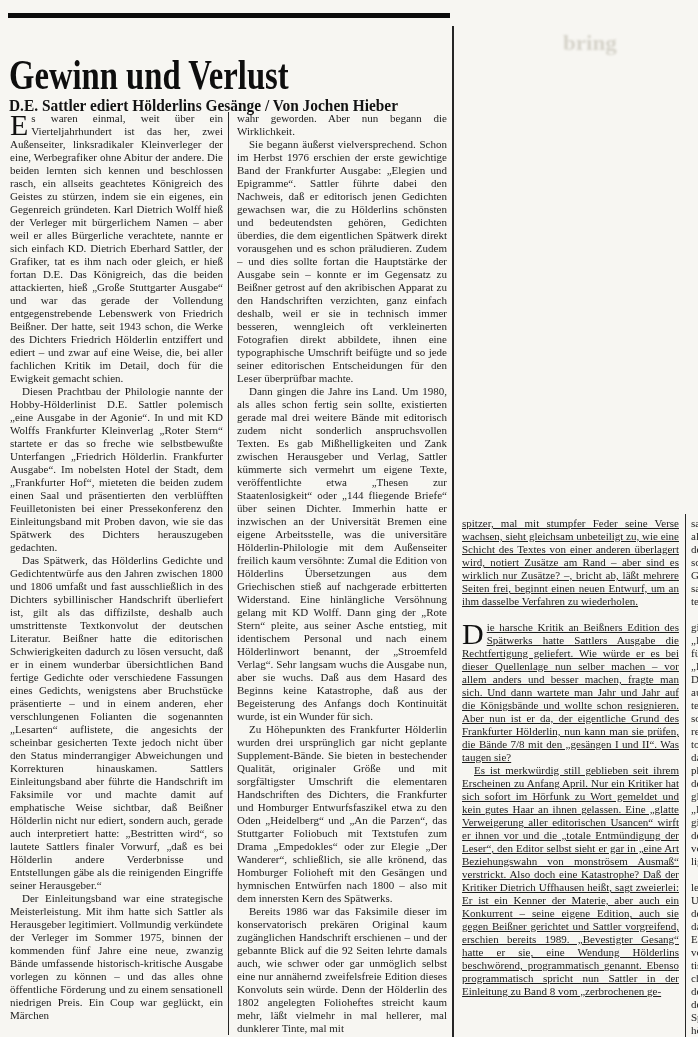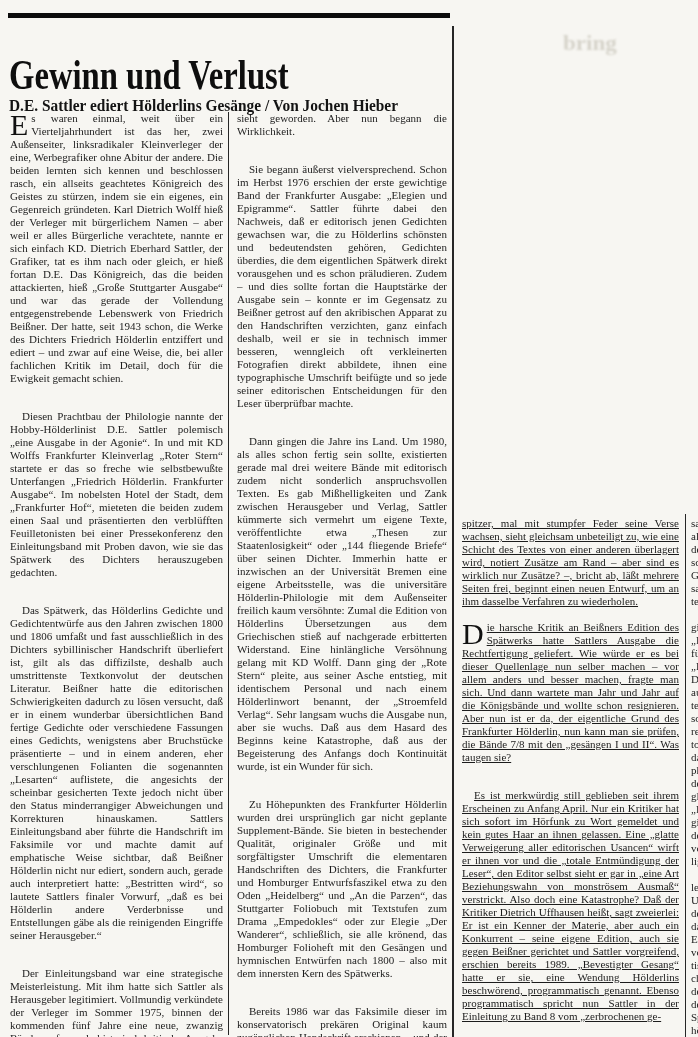--- a/index.html
+++ b/index.html
@@ -40,21 +40,21 @@
     color:#1c1c1c; overflow:hidden;
   }
   #col1 { left:10px;  width:213px; height:925px; }
   #col2 { left:237px; width:210px; height:925px; }
   #col3 { left:462px; top:517px; width:217px; height:520px;text-decoration:underline; }
   #col4 {
     left:691px; top:517px; width:34px; height:520px;
     white-space:pre-line; text-align:left;
   }
   p.para { margin:0; }
-  p.ind  { text-indent:12px;margin-top:25px; }
+  p.ind  { text-indent:12px; }
   p.gap-before { margin-top:13px; }
   .dropcap {
     float:left; font-size:30px; line-height:25px;
     padding:0 3px 0 0; color:#111;
   }
 </style>
 </head>
 <body>
 
 <div class="page">
@@ -74,21 +74,21 @@
   <div class="col" id="col1">
     <p class="para">
       <span class="dropcap">E</span><span>s waren einmal, weit über ein Vierteljahrhundert ist das her, zwei Außenseiter, linksradikaler Kleinverleger der eine, Werbegrafiker ohne Abitur der andere. Die beiden lernten sich kennen und beschlossen rasch, ein allseits geachtetes Königreich des Geistes zu stürzen, indem sie ein eigenes, ein Gegenreich gründeten. Karl Dietrich Wolff hieß der Verleger mit bürgerlichem Namen – aber weil er alles Bürgerliche verachtete, nannte er sich einfach KD. Dietrich Eberhard Sattler, der Grafiker, tat es ihm nach oder gleich, er hieß fortan D.E. Das Königreich, das die beiden attackierten, hieß „Große Stuttgarter Ausgabe“ und war das gerade der Vollendung entgegenstrebende Lebenswerk von Friedrich Beißner. Der hatte, seit 1943 schon, die Werke des Dichters Friedrich Hölderlin entziffert und ediert – und zwar auf eine Weise, die, bei aller fachlichen Kritik im Detail, doch für die Ewigkeit gemacht schien.</span>
     </p>
     <p class="para ind">Diesen Prachtbau der Philologie nannte der Hobby-Hölderlinist D.E. Sattler polemisch „eine Ausgabe in der Agonie“. In und mit KD Wolffs Frankfurter Kleinverlag „Roter Stern“ startete er das so freche wie selbstbewußte Unterfangen „Friedrich Hölderlin. Frankfurter Ausgabe“. Im nobelsten Hotel der Stadt, dem „Frankfurter Hof“, mieteten die beiden zudem einen Saal und präsentierten den verblüfften Feuilletonisten bei einer Pressekonferenz den Einleitungsband mit Proben davon, wie sie das Spätwerk des Dichters herauszugeben gedachten.</p>
     <p class="para ind">Das Spätwerk, das Hölderlins Gedichte und Gedichtentwürfe aus den Jahren zwischen 1800 und 1806 umfaßt und fast ausschließlich in des Dichters sybillinischer Handschrift überliefert ist, gilt als das diffizilste, deshalb auch umstrittenste Textkonvolut der deutschen Literatur. Beißner hatte die editorischen Schwierigkeiten dadurch zu lösen versucht, daß er in einem wunderbar übersichtlichen Band fertige Gedichte oder verschiedene Fassungen eines Gedichts, wenigstens aber Bruchstücke präsentierte – und in einem anderen, eher verschlungenen Folianten die sogenannten „Lesarten“ auflistete, die angesichts der scheinbar gesicherten Texte jedoch nicht über den Status minderrangiger Abweichungen und Korrekturen hinauskamen. Sattlers Einleitungsband aber führte die Handschrift im Faksimile vor und machte damit auf emphatische Weise sichtbar, daß Beißner Hölderlin nicht nur ediert, sondern auch, gerade auch interpretiert hatte: „Bestritten wird“, so lautete Sattlers finaler Vorwurf, „daß es bei Hölderlin andere Verderbnisse und Entstellungen gäbe als die reinigenden Eingriffe seiner Herausgeber.“</p>
     <p class="para ind">Der Einleitungsband war eine strategische Meisterleistung. Mit ihm hatte sich Sattler als Herausgeber legitimiert. Vollmundig verkündete der Verleger im Sommer 1975, binnen der kommenden fünf Jahre eine neue, zwanzig Bände umfassende historisch-kritische Ausgabe vorlegen zu können – und das alles ohne öffentliche Förderung und zu einem sensationell niedrigen Preis. Ein Coup war geglückt, ein Märchen</p>
   </div>
 
   <div class="col" id="col2">
-    <p class="para">sieht geworden. Aber nun begann die Wirklichkeit.</p>
+    <p class="para">wahr geworden. Aber nun begann die Wirklichkeit.</p>
     <p class="para ind">Sie begann äußerst vielversprechend. Schon im Herbst 1976 erschien der erste gewichtige Band der Frankfurter Ausgabe: „Elegien und Epigramme“. Sattler führte dabei den Nachweis, daß er editorisch jenen Gedichten gewachsen war, die zu Hölderlins schönsten und bedeutendsten gehören, Gedichten überdies, die dem eigentlichen Spätwerk direkt vorausgehen und es schon präludieren. Zudem – und dies sollte fortan die Hauptstärke der Ausgabe sein – konnte er im Gegensatz zu Beißner getrost auf den akribischen Apparat zu den Handschriften verzichten, ganz einfach deshalb, weil er sie in technisch immer besseren, wenngleich oft verkleinerten Fotografien direkt abbildete, ihnen eine typographische Umschrift beifügte und so jede seiner editorischen Entscheidungen für den Leser überprüfbar machte.</p>
     <p class="para ind">Dann gingen die Jahre ins Land. Um 1980, als alles schon fertig sein sollte, existierten gerade mal drei weitere Bände mit editorisch zudem nicht sonderlich anspruchsvollen Texten. Es gab Mißhelligkeiten und Zank zwischen Herausgeber und Verlag, Sattler kümmerte sich vermehrt um eigene Texte, veröffentlichte etwa „Thesen zur Staatenlosigkeit“ oder „144 fliegende Briefe“ über seinen Dichter. Immerhin hatte er inzwischen an der Universität Bremen eine eigene Arbeitsstelle, was die universitäre Hölderlin-Philologie mit dem Außenseiter freilich kaum versöhnte: Zumal die Edition von Hölderlins Übersetzungen aus dem Griechischen stieß auf nachgerade erbitterten Widerstand. Eine hinlängliche Versöhnung gelang mit KD Wolff. Dann ging der „Rote Stern“ pleite, aus seiner Asche entstieg, mit identischem Personal und nach einem Hölderlinwort benannt, der „Stroemfeld Verlag“. Sehr langsam wuchs die Ausgabe nun, aber sie wuchs. Daß aus dem Hasard des Beginns keine Katastrophe, daß aus der Begeisterung des Anfangs doch Kontinuität wurde, ist ein Wunder für sich.</p>
     <p class="para ind">Zu Höhepunkten des Frankfurter Hölderlin wurden drei ursprünglich gar nicht geplante Supplement-Bände. Sie bieten in bestechender Qualität, originaler Größe und mit sorgfältigster Umschrift die elementaren Handschriften des Dichters, die Frankfurter und Homburger Entwurfsfaszikel etwa zu den Oden „Heidelberg“ und „An die Parzen“, das Stuttgarter Foliobuch mit Textstufen zum Drama „Empedokles“ oder zur Elegie „Der Wanderer“, schließlich, sie alle krönend, das Homburger Folioheft mit den Gesängen und hymnischen Entwürfen nach 1800 – also mit dem innersten Kern des Spätwerks.</p>
     <p class="para ind">Bereits 1986 war das Faksimile dieser im konservatorisch prekären Original kaum zugänglichen Handschrift erschienen – und der gebannte Blick auf die 92 Seiten lehrte damals auch, wie schwer oder gar unmöglich selbst eine nur annähernd zweifelsfreie Edition dieses Konvoluts sein würde. Denn der Hölderlin des 1802 angelegten Folioheftes streicht kaum mehr, läßt vielmehr in mal hellerer, mal dunklerer Tinte, mal mit</p>
   </div>
 
   <div class="col" id="col3">
     <p class="para">spitzer, mal mit stumpfer Feder seine Verse wachsen, sieht gleichsam unbeteiligt zu, wie eine Schicht des Textes von einer anderen überlagert wird, notiert Zusätze am Rand – aber sind es wirklich nur Zusätze? –, bricht ab, läßt mehrere Seiten frei, beginnt einen neuen Entwurf, um an ihm dasselbe Verfahren zu wiederholen.</p>
     <p class="para gap-before">
       <span class="dropcap">D</span><span>ie harsche Kritik an Beißners Edition des Spätwerks hatte Sattlers Ausgabe die Rechtfertigung geliefert. Wie würde er es bei dieser Quellenlage nun selber machen – vor allem anders und besser machen, fragte man sich. Und dann wartete man Jahr und Jahr auf die Königsbände und wollte schon resignieren. Aber nun ist er da, der eigentliche Grund des Frankfurter Hölderlin, nun kann man sie prüfen, die Bände 7/8 mit den „gesängen I und II“. Was taugen sie?</span>

